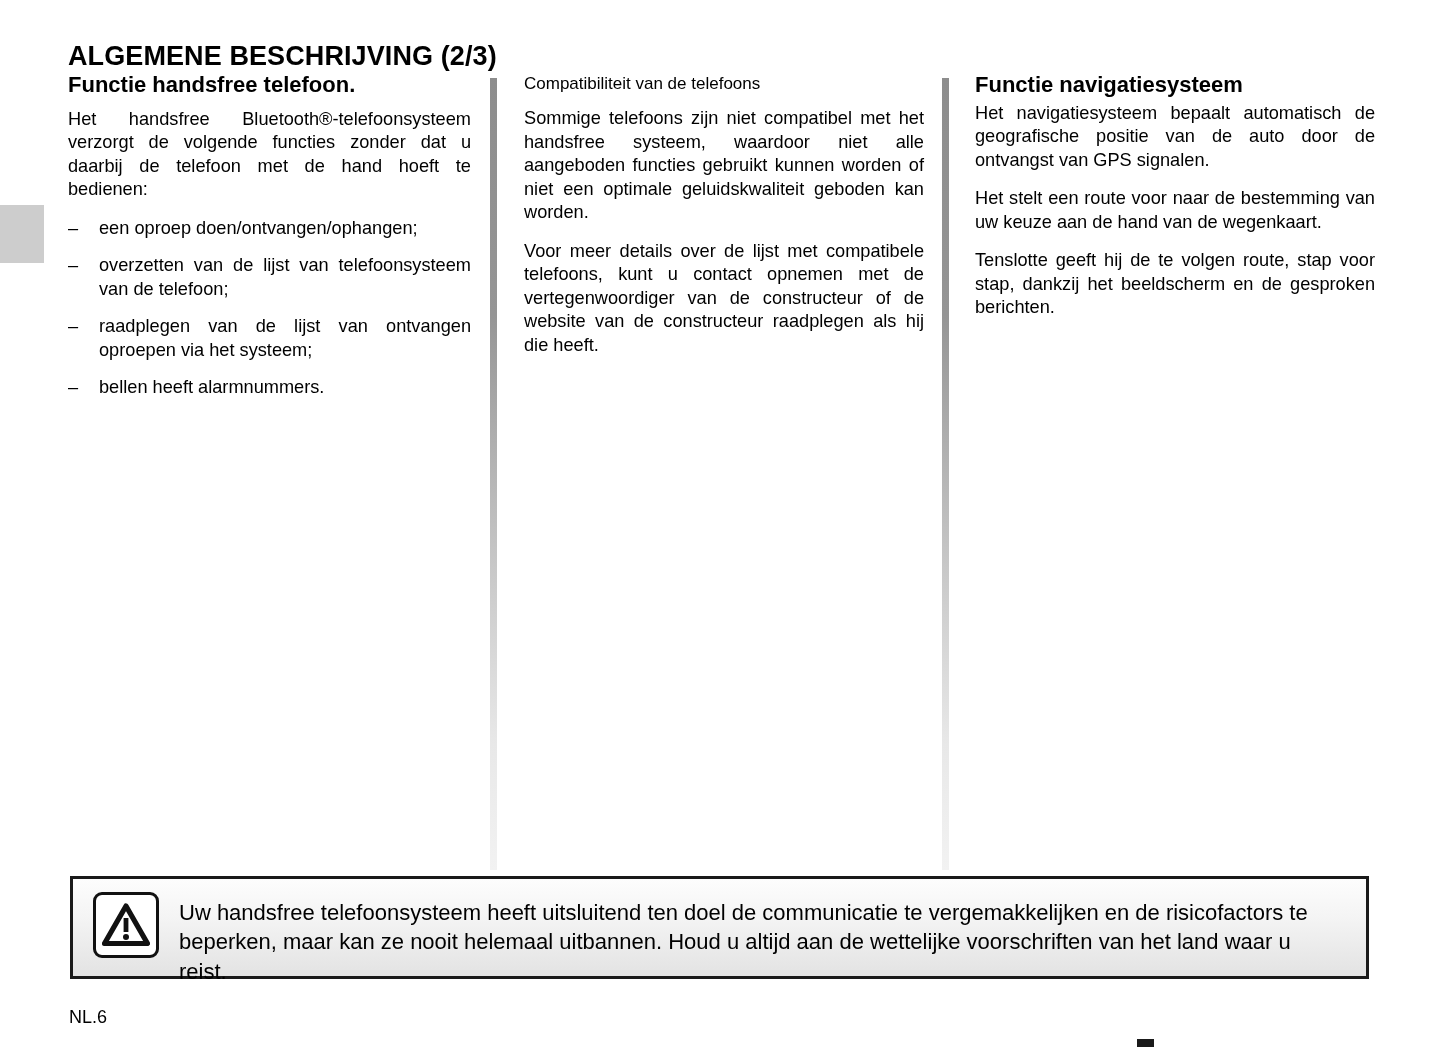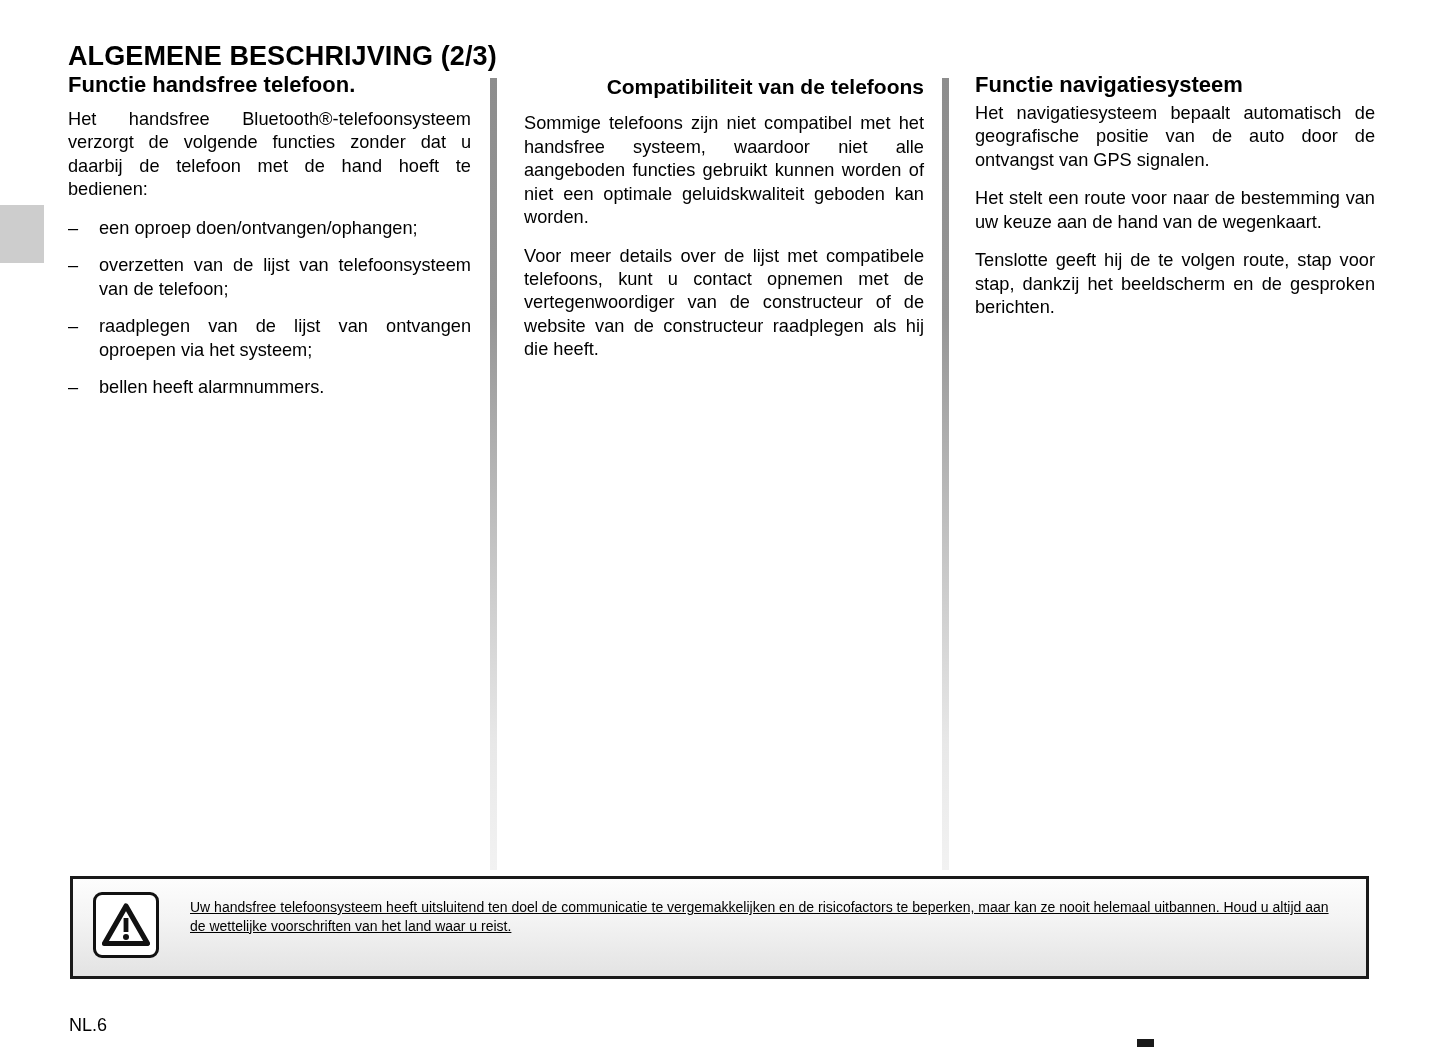--- a/index.html
+++ b/index.html
@@ -71,24 +71,23 @@
     margin: 0 0 10px 0;
     font-size: 22px;
     font-weight: bold;
     line-height: 1.18;
   }
   h2.head-big.tight {
     margin-bottom: 4px;
   }
   h3.head-small {
     margin: 2px 0 13px 0;
-    font-size: 21px;
-    font-weight: bold;
+    font-size: 17px;
+    font-weight: normal;
     line-height: 1.2;
-    text-align: right;
   }
 
   
   p.body {
     margin: 0 0 15px 0;
     font-size: 18.2px;
     line-height: 1.29;
     text-align: justify;
     text-justify: inter-word;
   }
@@ -138,34 +137,32 @@
     border-radius: 9px;
     background: #ffffff;
     box-sizing: border-box;
     display: flex;
     align-items: center;
     justify-content: center;
   }
   .warn-icon svg { display: block; }
   .warn-text {
     flex: 1 1 auto;
-    margin: 19px 22px 0 31px;
-    font-size: 14px;
+    margin: 19px 22px 0 20px;
+    font-size: 22px;
     line-height: 1.33;
-    text-decoration: underline;
   }
 
   
   .folio {
     position: absolute;
     left: 69px;
     top: 1007px;
     font-size: 18px;
     line-height: 1.2;
-    margin-top: 8px;
   }
   .reg-mark {
     position: absolute;
     left: 1137px;
     top: 1039px;
     width: 17px;
     height: 11px;
     background: #1a1a1a;
   }
 </style>

